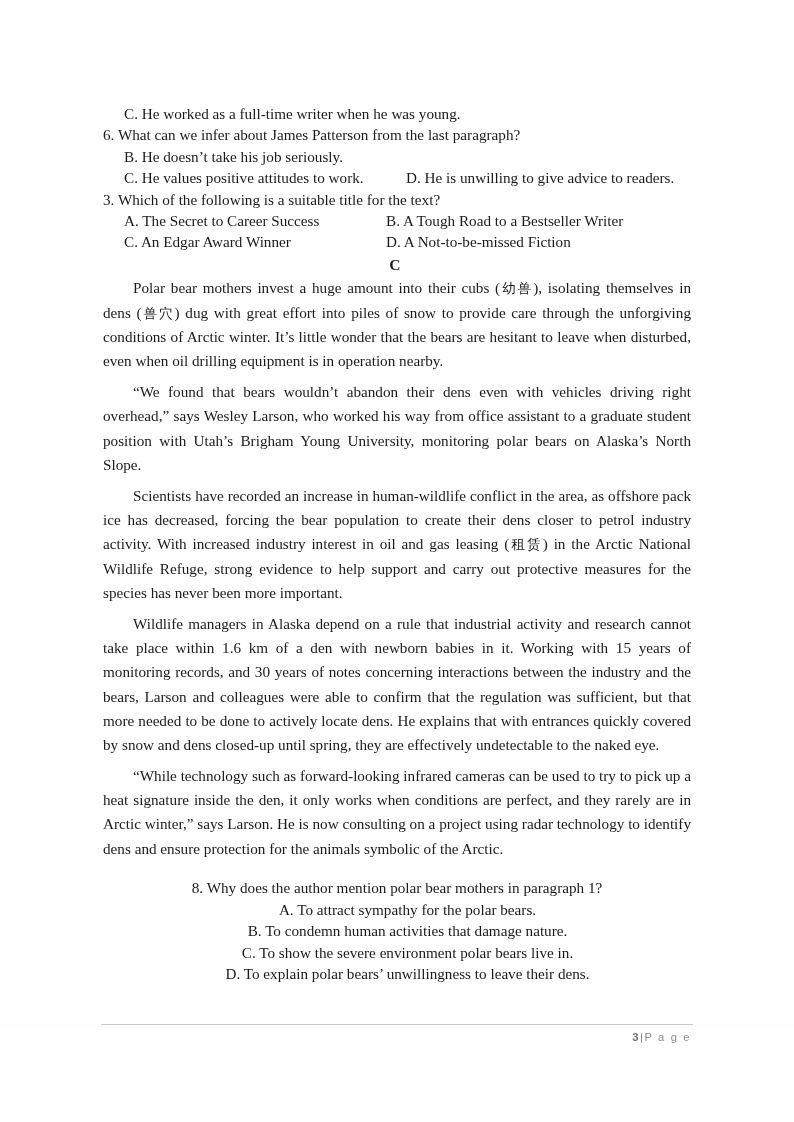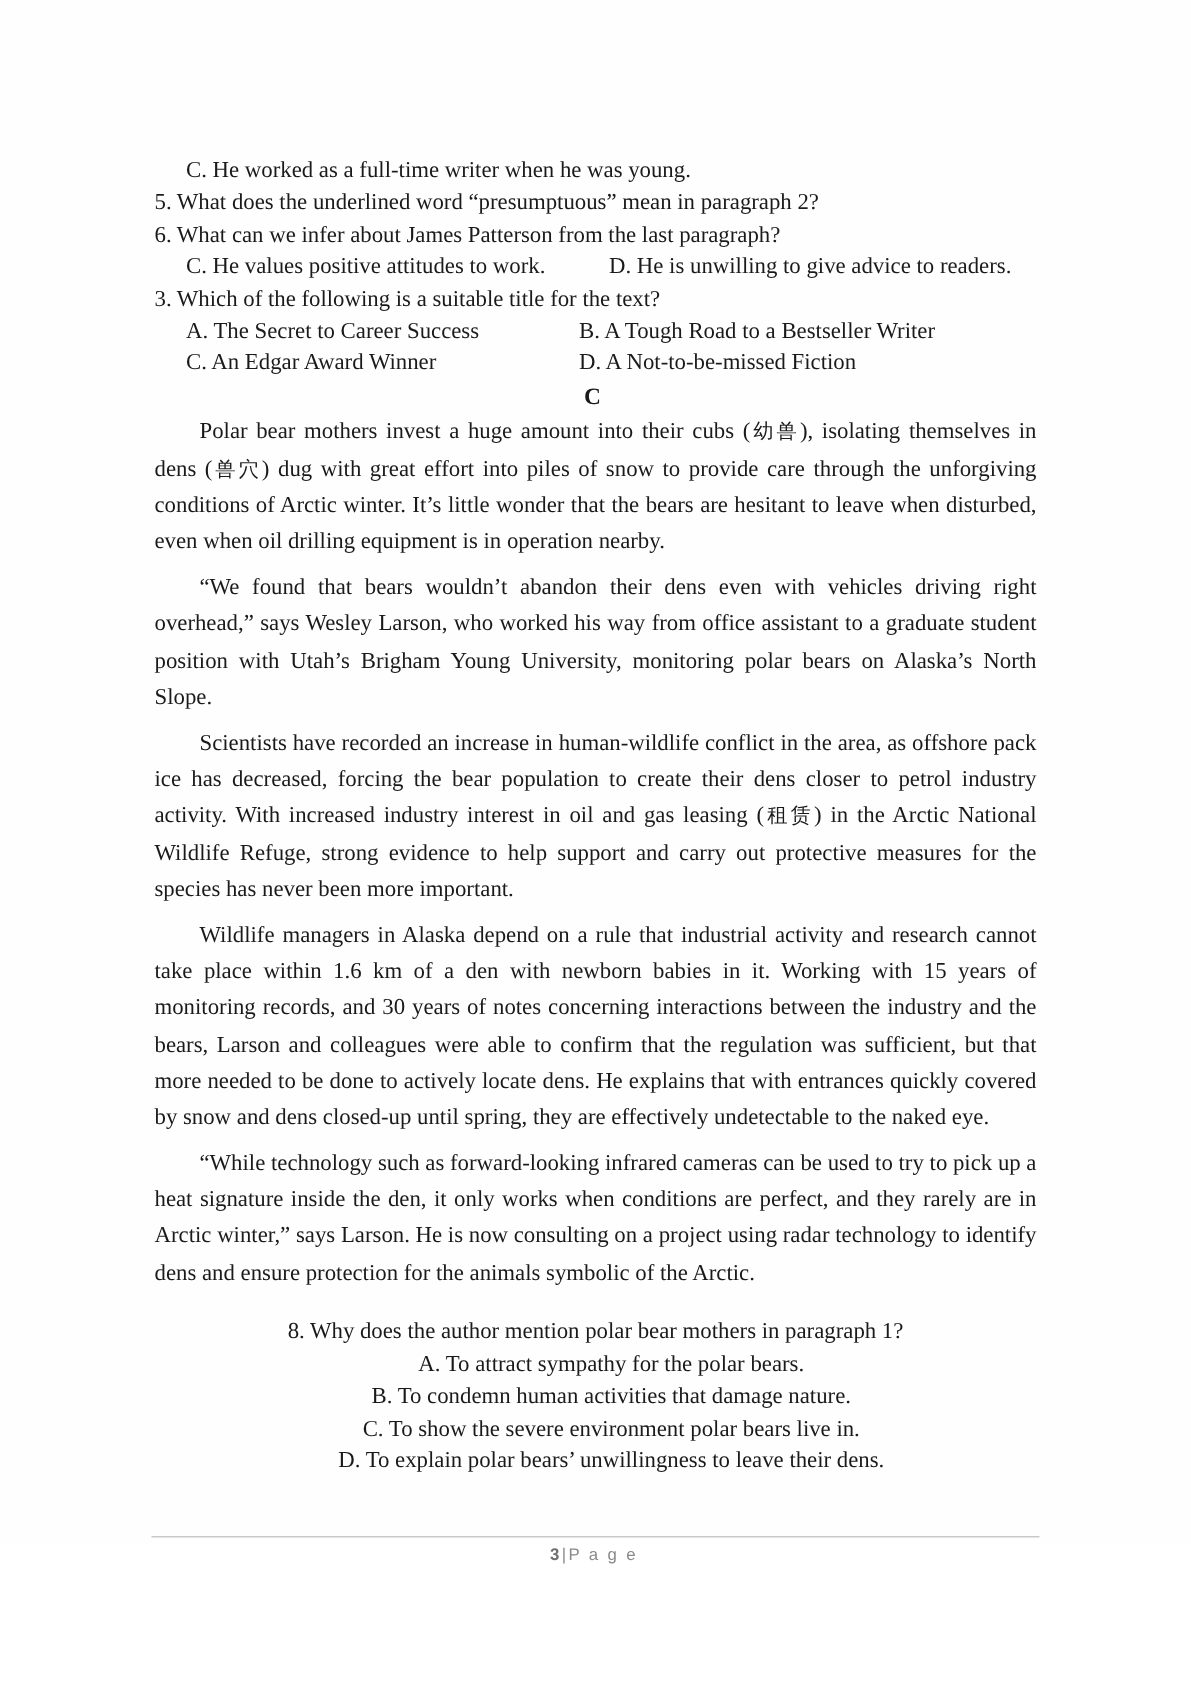--- a/index.html
+++ b/index.html
@@ -92,47 +92,47 @@
     top: 1024px;
     width: 592px;
   }
   .footer-rule {
     border: 0;
     border-top: 1px solid #c9c9c9;
     margin: 0;
     width: 100%;
   }
   .footer-text {
-    text-align: center;
+    text-align: right;
     font-family: "Liberation Sans", sans-serif;
     font-size: 11.2px;
     color: #8a8a8a;
     letter-spacing: 1.6px;
     padding-top: 6px;
     padding-right: 2px;
   }
   .footer-num {
     font-weight: bold;
     color: #6e6e6e;
   }
 </style>
 </head>
 <body>
 
 <div class="page">
   <div class="content">
 
     <div>
       <p class="q-line q-opt">C. He worked as a full-time writer when he was young.</p>
-      <p class="q-line q-stem">5. What does the underlined word “presumptuous” mean in paragraph 2?</p>
       <p class="q-line q-stem">6. What can we infer about James Patterson from the last paragraph?</p>
     </div>
 
     <div>
       <div class="opt-row wide">
+        <span class="opt-b">B. He doesn’t take his job seriously.</span>
       </div>
       <div class="opt-row wide">
         <span class="opt-a">C. He values positive attitudes to work.</span>
         <span class="opt-b">D. He is unwilling to give advice to readers.</span>
       </div>
     </div>
 
     <div>
       <p class="q-line q-stem">3. Which of the following is a suitable title for the text?</p>
       <div class="opt-row">

